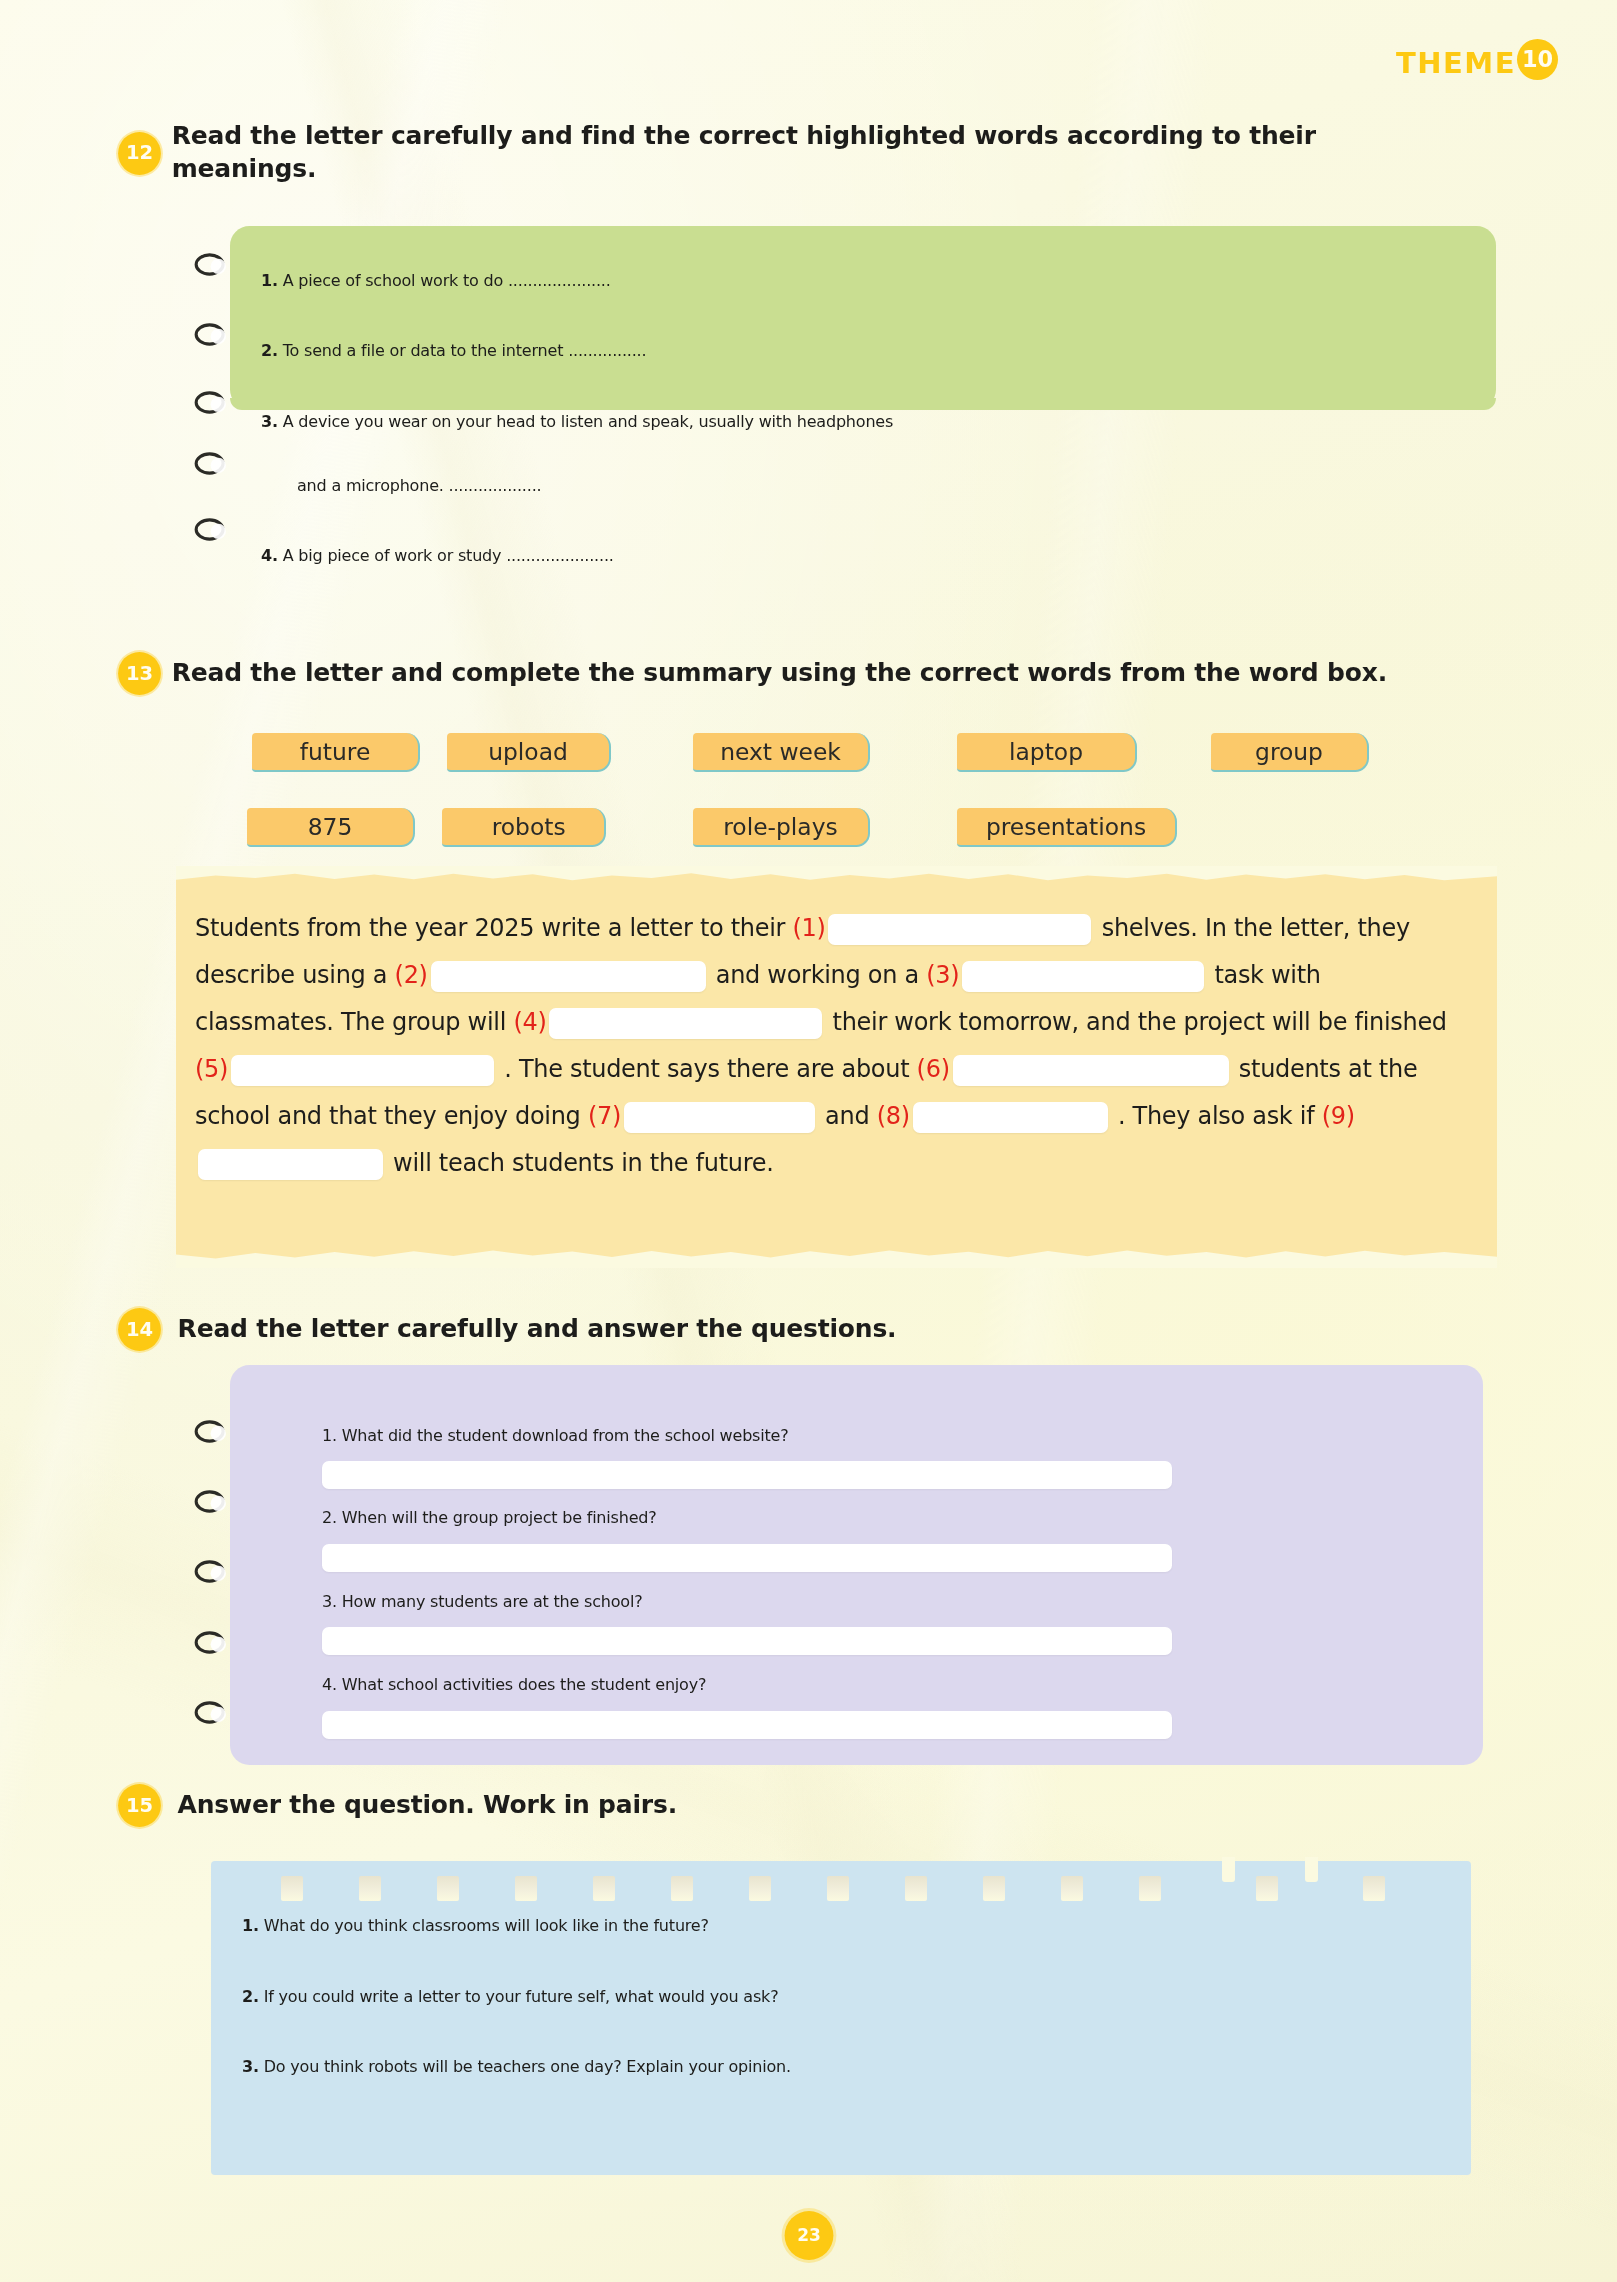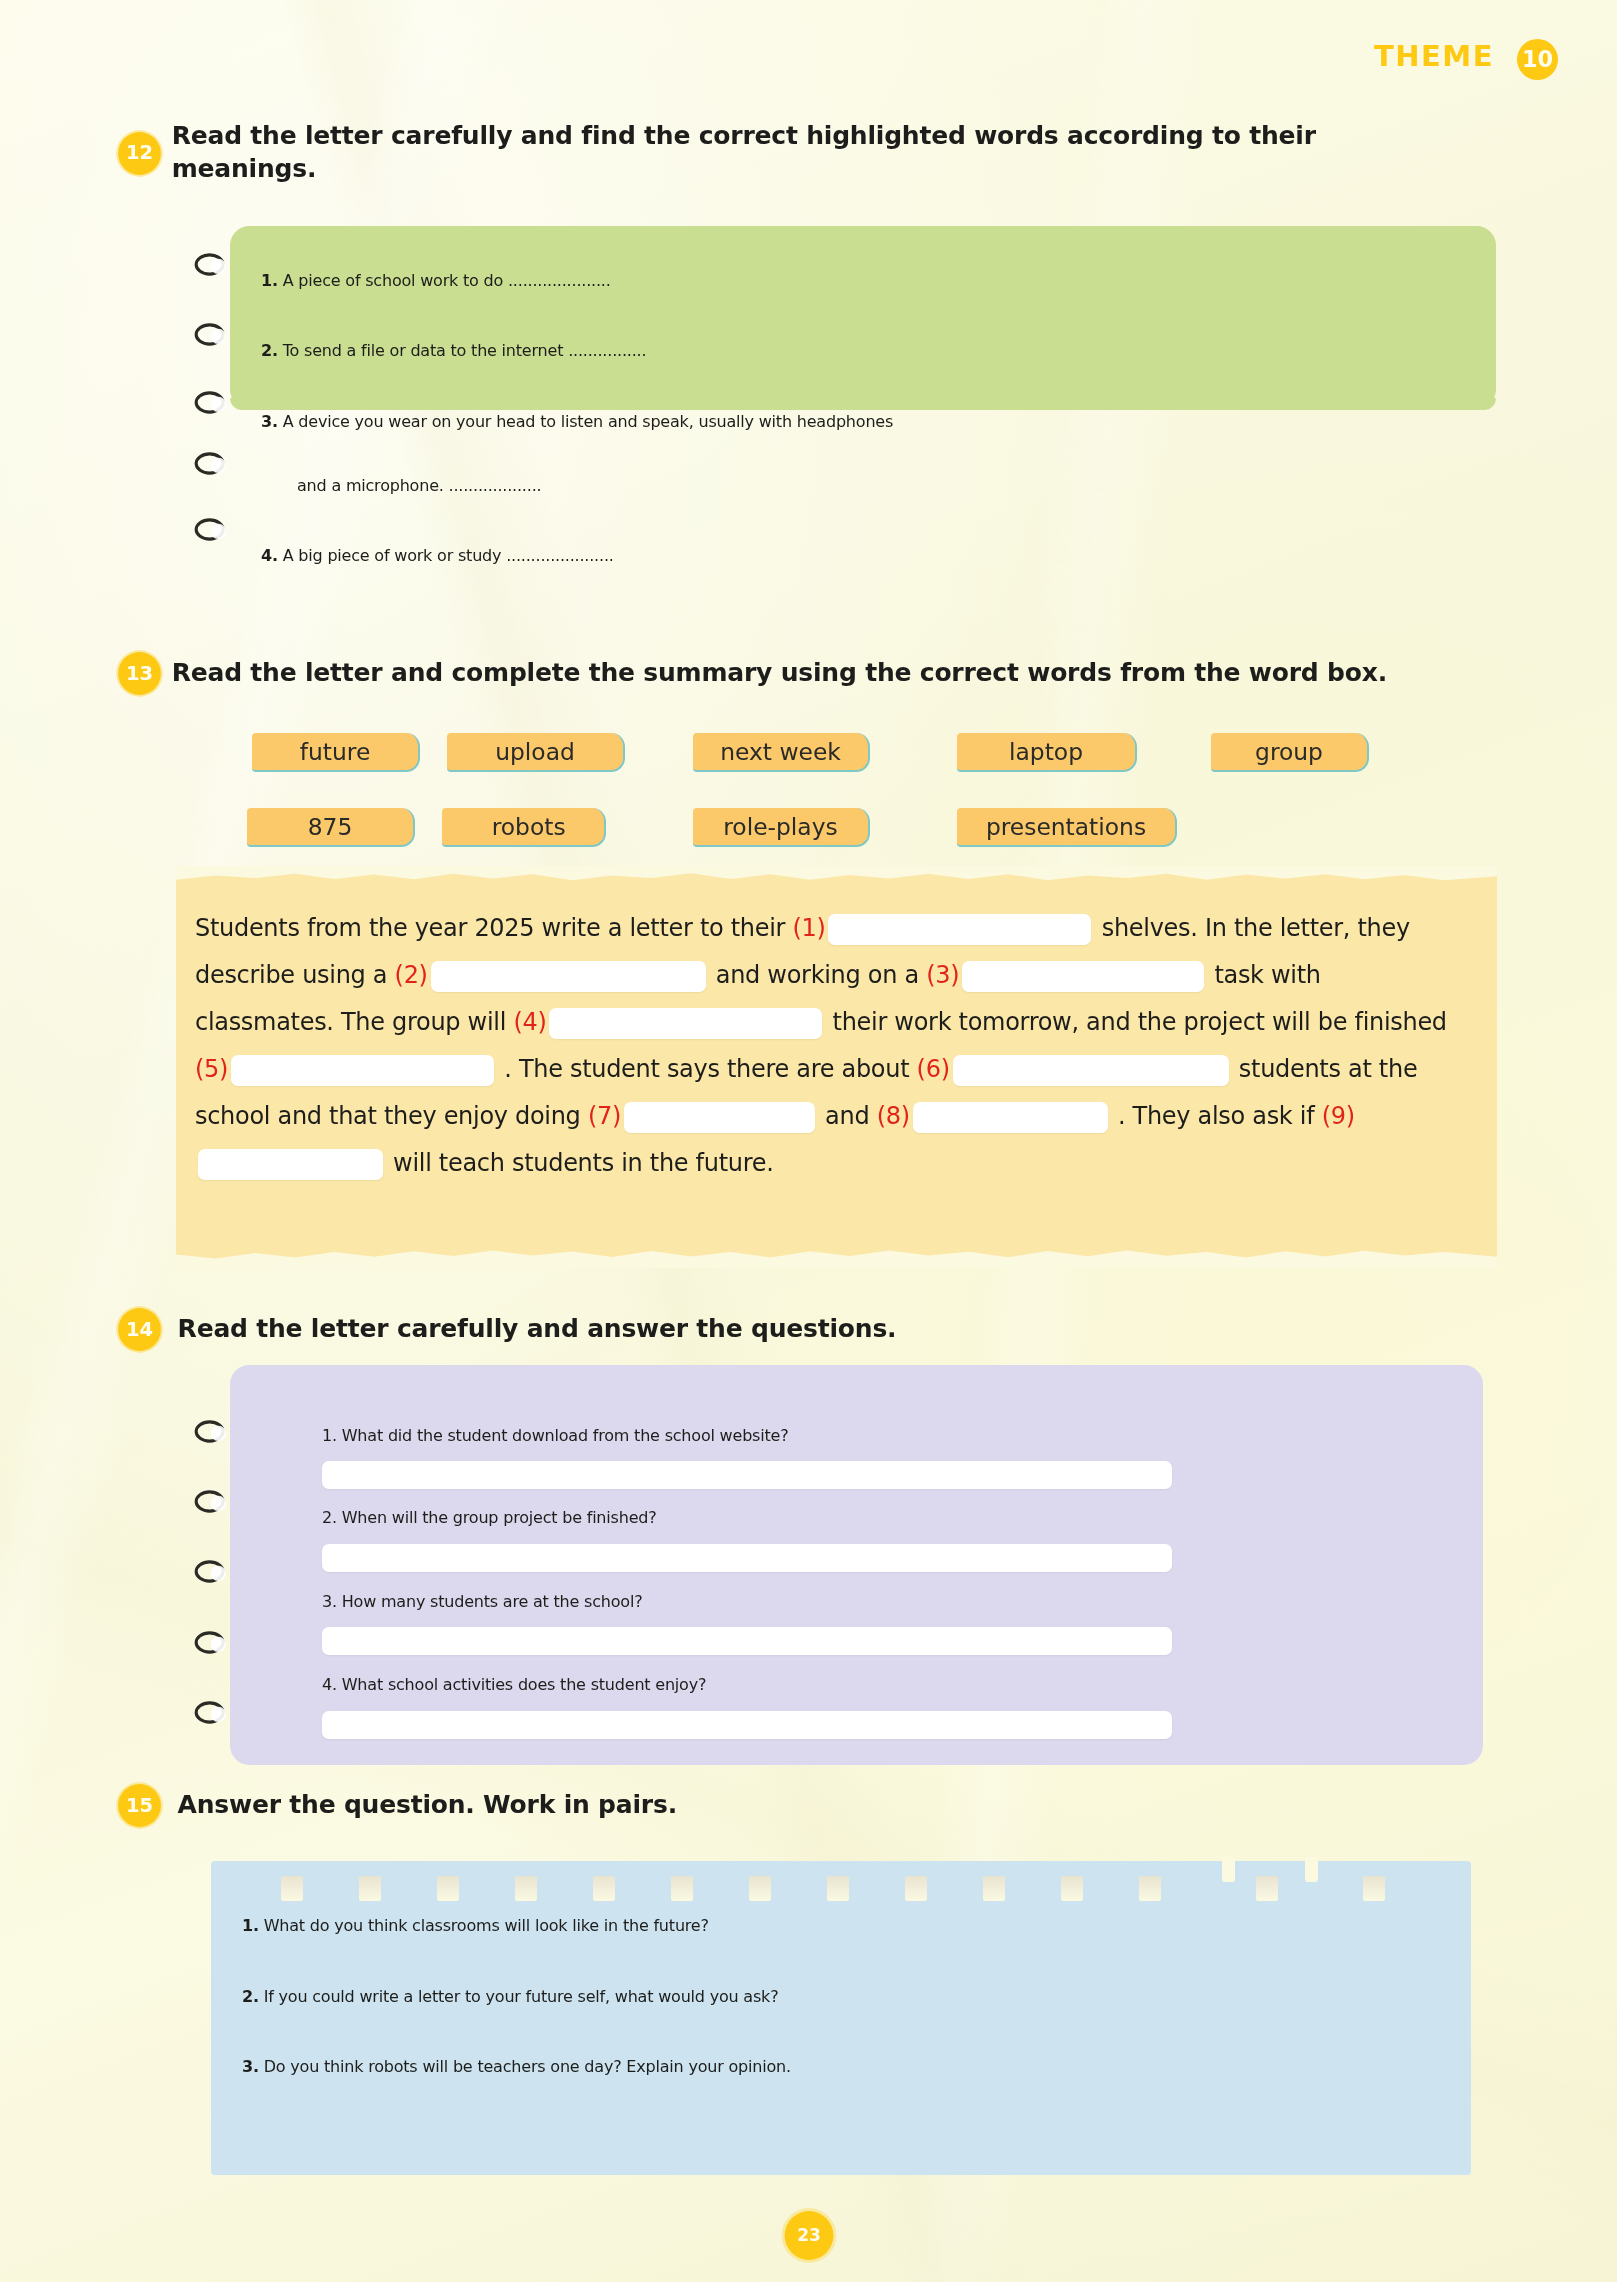--- a/index.html
+++ b/index.html
@@ -34,22 +34,22 @@
       linear-gradient(95deg, rgba(255,255,255,0) 60%, rgba(255,255,255,.45) 63%, rgba(255,255,255,0) 67%),
       linear-gradient(200deg, rgba(240,236,200,0) 70%, rgba(240,236,200,.4) 74%, rgba(240,236,200,0) 78%);
   }
 
   
   .theme-header {
     position: absolute;
     top: 39px;
     right: 60px;
     display: flex;
-    align-items: flex-start;
-    gap: 23px;
+    align-items: flex-end;
+    gap: 1px;
   }
   .theme-word {
     font-family: "DejaVu Sans", sans-serif;
     font-weight: bold;
     font-size: 29px;
     letter-spacing: 1.5px;
     color: #fdc913;
     text-transform: uppercase;
   }
   .theme-badge {
@@ -301,21 +301,21 @@
     <b>4.</b>
     <span>A big piece of work or study ......................</span>
   </div>
 
   <div class="ex-head" style="left:121px; top:653px; width:1365px;">
     <span class="ex-num">13</span>
     <span class="ex-title">Read the letter and complete the summary using the correct words from the word box.</span>
   </div>
 
   <div class="tag" style="left:252px; top:733px; width:168px;">future</div>
-  <div class="tag" style="left:447px; top:733px; width:178px;">upload</div>
+  <div class="tag" style="left:447px; top:733px; width:164px;">upload</div>
   <div class="tag" style="left:693px; top:733px; width:177px;">next week</div>
   <div class="tag" style="left:957px; top:733px; width:180px;">laptop</div>
   <div class="tag" style="left:1211px; top:733px; width:158px;">group</div>
 
   <div class="tag" style="left:247px; top:808px; width:168px;">875</div>
   <div class="tag" style="left:442px; top:808px; width:164px;padding-left:25px;">robots</div>
   <div class="tag" style="left:693px; top:808px; width:177px;">role-plays</div>
   <div class="tag" style="left:957px; top:808px; width:220px;">presentations</div>
 
   <div class="panel panel-yellow" style="left:176px; top:868px; width:1321px; height:398px; border-radius:5.9px;">

